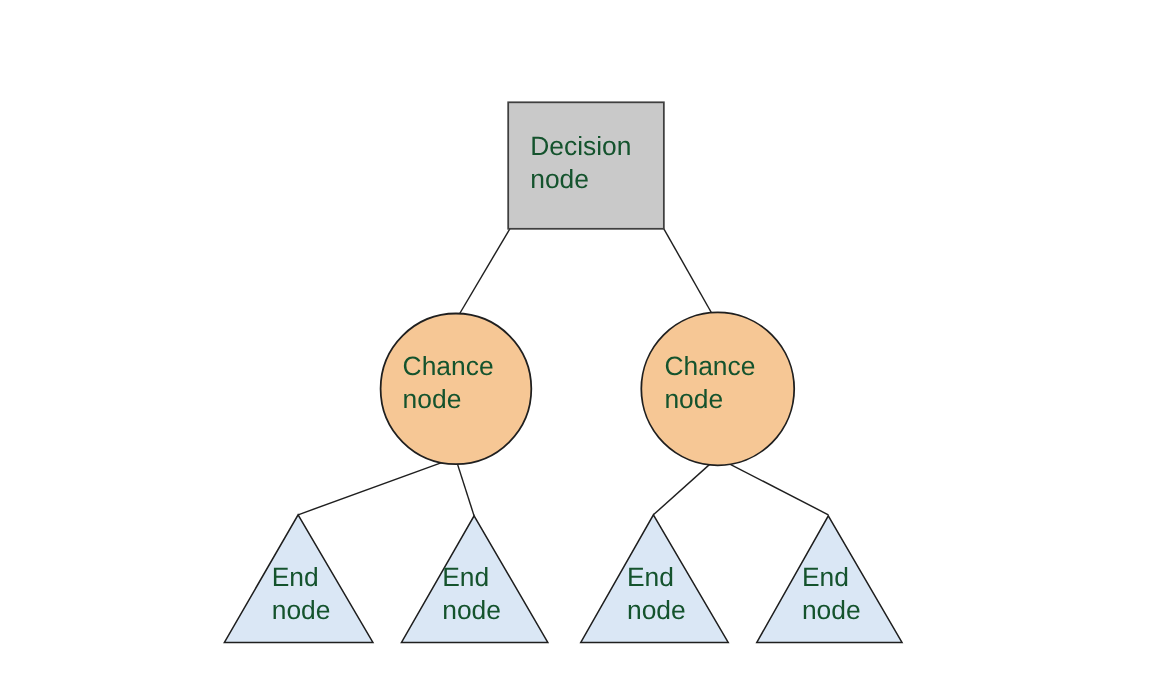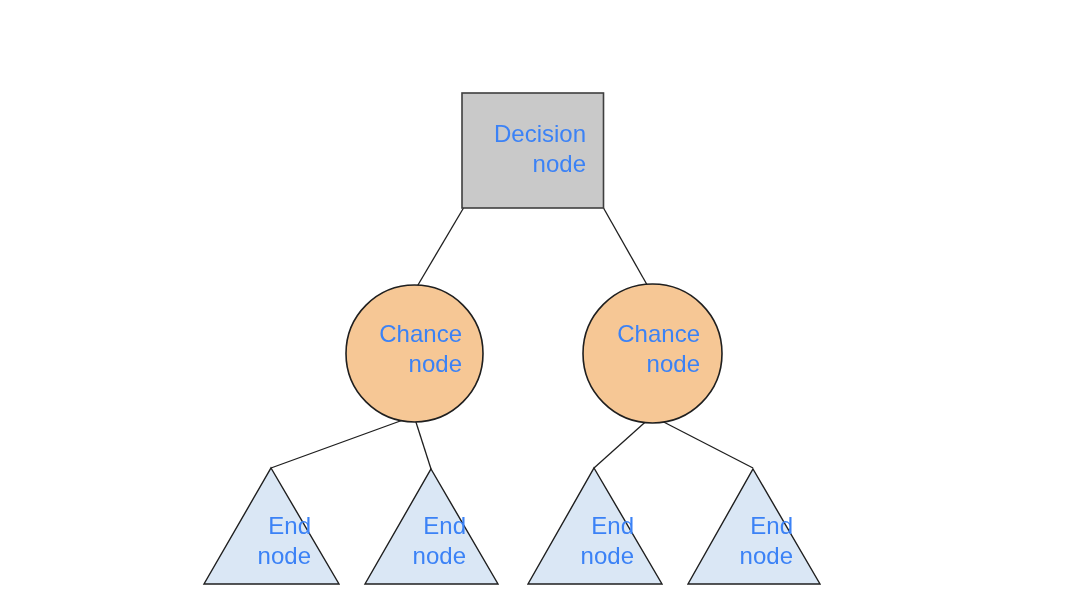--- a/index.html
+++ b/index.html
@@ -17,22 +17,22 @@
   }
   .stage svg {
     position: absolute;
     left: 0;
     top: 0;
   }
   .label {
     position: absolute;
     font-size: 24px;
     line-height: 30px;
-    color: #3b82f6;
-    text-align: right;
+    color: #14532d;
+    text-align: left;
     white-space: normal;
     pointer-events: none;
   }
   #lbl-decision     { left: 482px; top: 119px; width: 104px; }
   #lbl-chance-left  { left: 366px; top: 319px; width: 96px;  }
   #lbl-chance-right { left: 604px; top: 319px; width: 96px;  }
   #lbl-end-1        { left: 247px; top: 511px; width: 64px;  }
   #lbl-end-2        { left: 402px; top: 511px; width: 64px;  }
   #lbl-end-3        { left: 570px; top: 511px; width: 64px;  }
   #lbl-end-4        { left: 729px; top: 511px; width: 64px;  }

